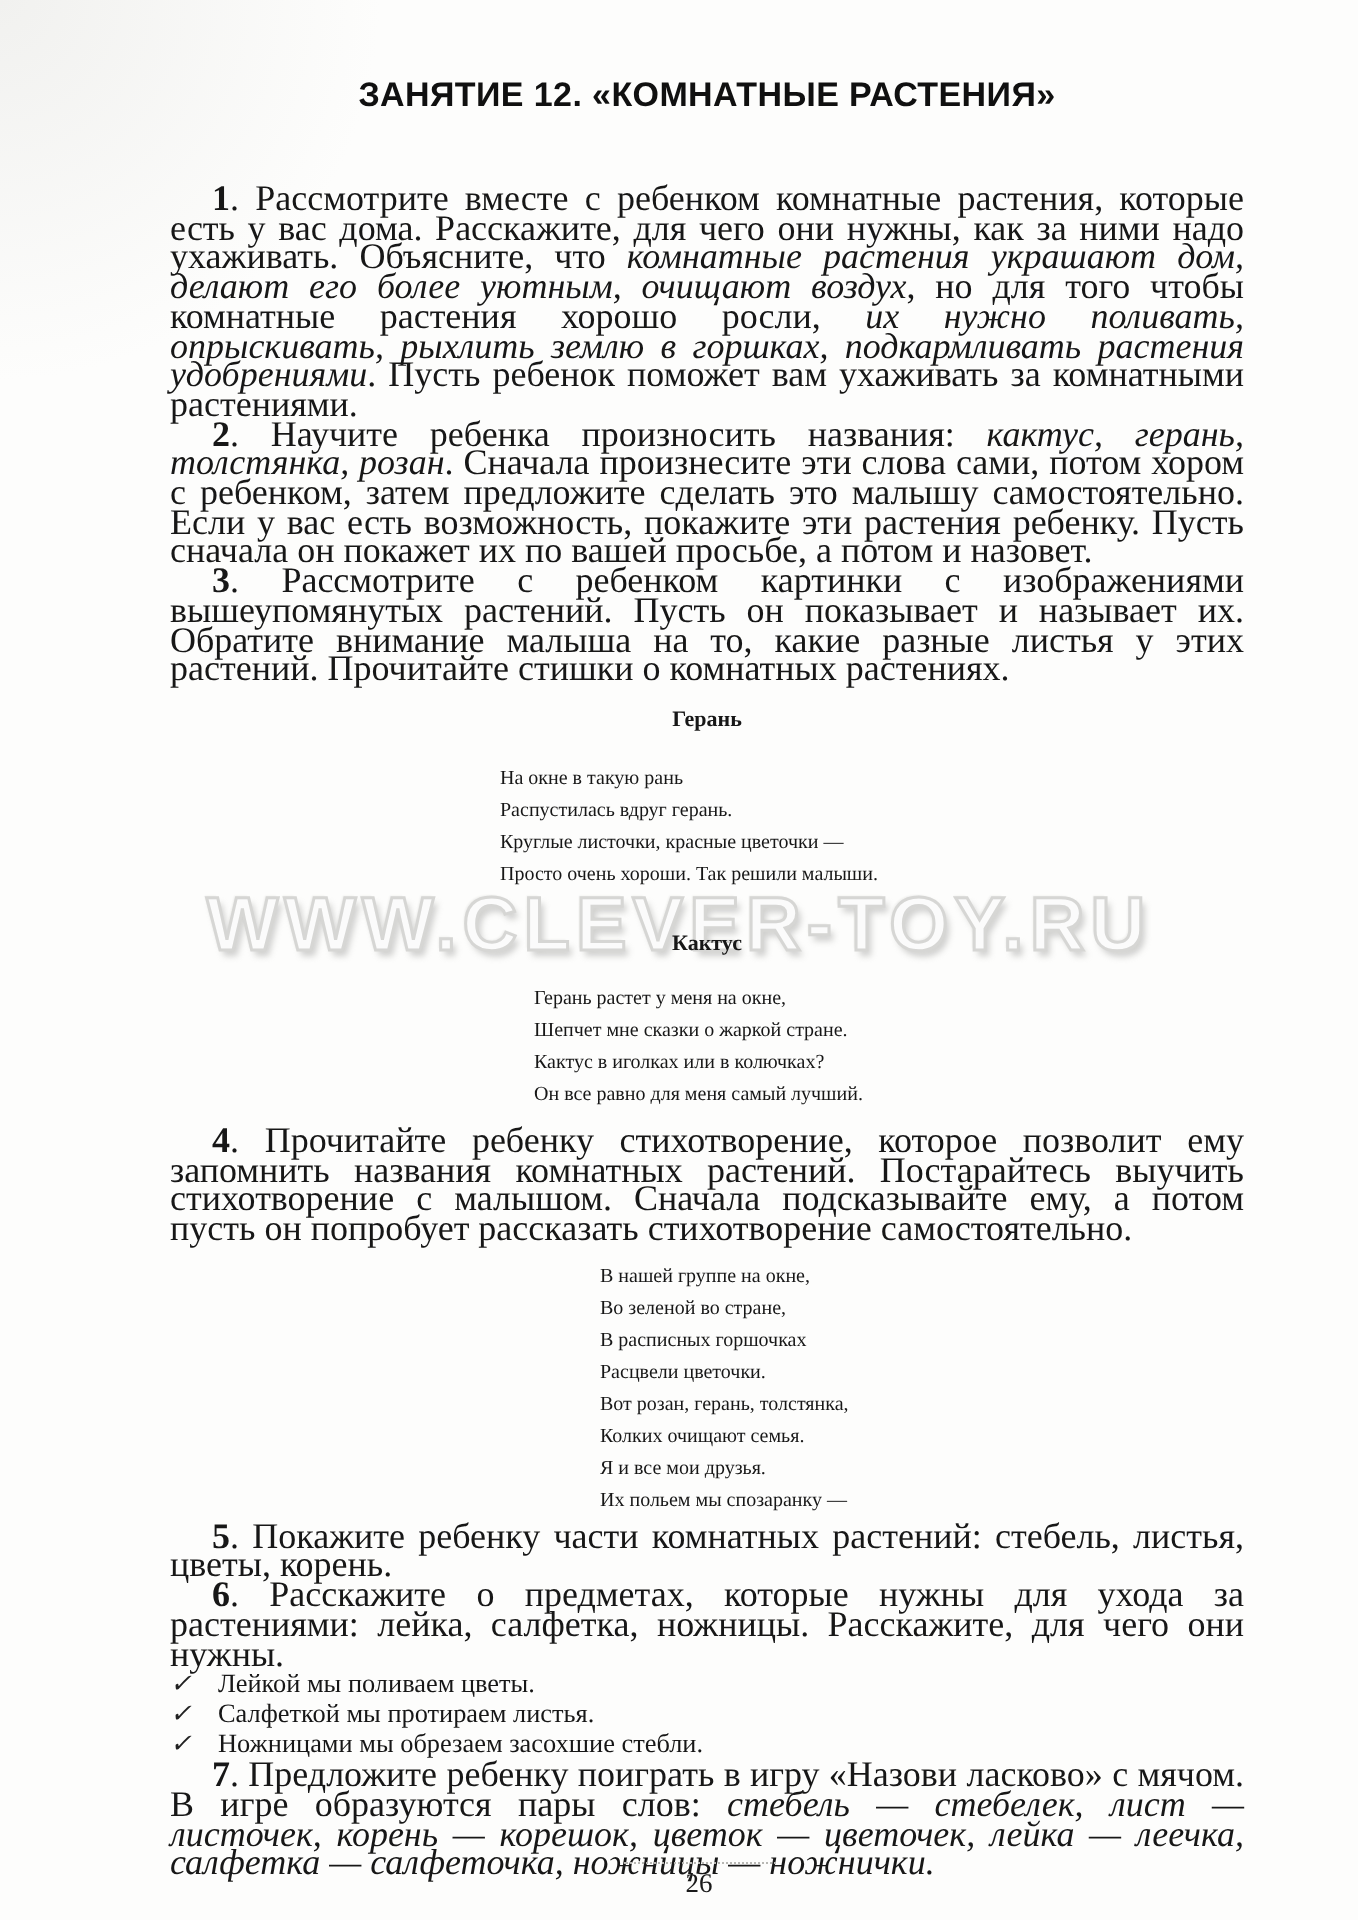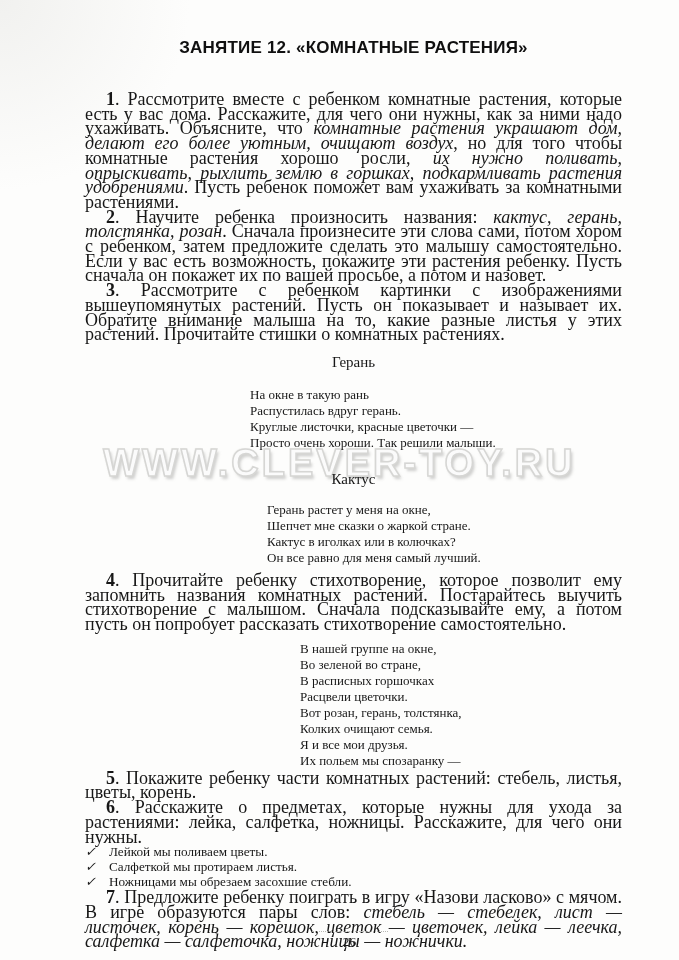--- a/index.html
+++ b/index.html
@@ -51,25 +51,25 @@
     font-size: 18px;
     line-height: 14.7px;
     text-align: justify;
     text-indent: 21px;
   }
   .para .bd { font-weight: bold; }
   .para .it, .it { font-style: italic; }
   .poem-title {
     margin: 12px 0 16px 0;
     text-align: center;
-    font-size: 15px;
-    font-weight: normal;
+    font-size: 11px;
+    font-weight: bold;
   }
   .poem-title.kaktus { margin-top: 20px; margin-bottom: 14px; }
-  .poem { font-size: 13px; line-height: 16px; }
+  .poem { font-size: 10px; line-height: 16px; }
   .poem-line { white-space: nowrap; }
   .poem-geran { margin-left: 165px; }
   .poem-kaktus { margin-left: 182px; margin-bottom: 7px; }
   .poem-group { margin: 9px 0 2px 215px; }
   .check-list { margin: 0; }
   .check-item {
     display: flex;
     align-items: baseline;
     font-size: 13.2px;
     line-height: 15px;

